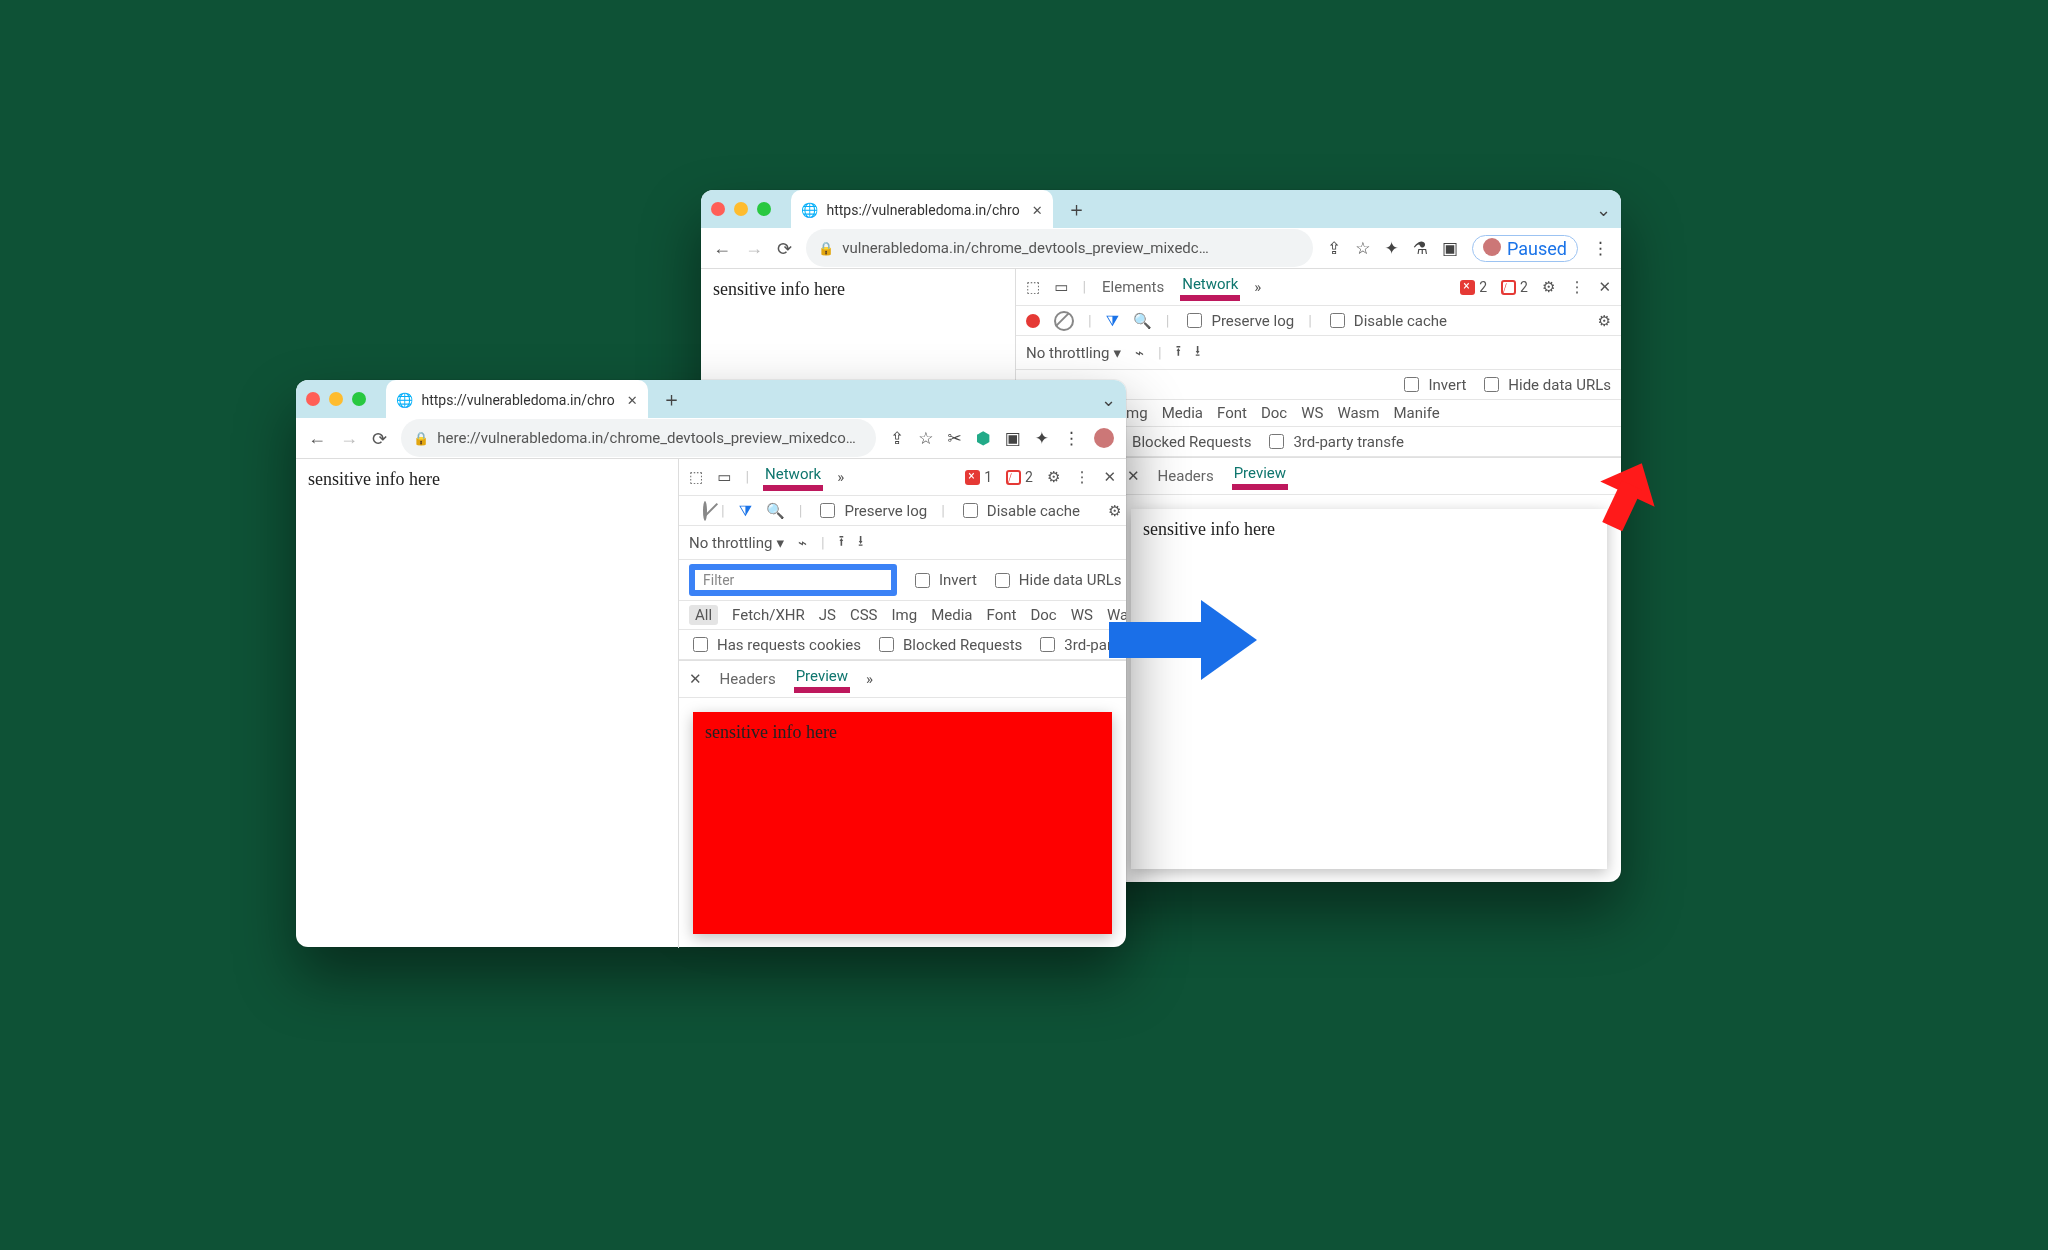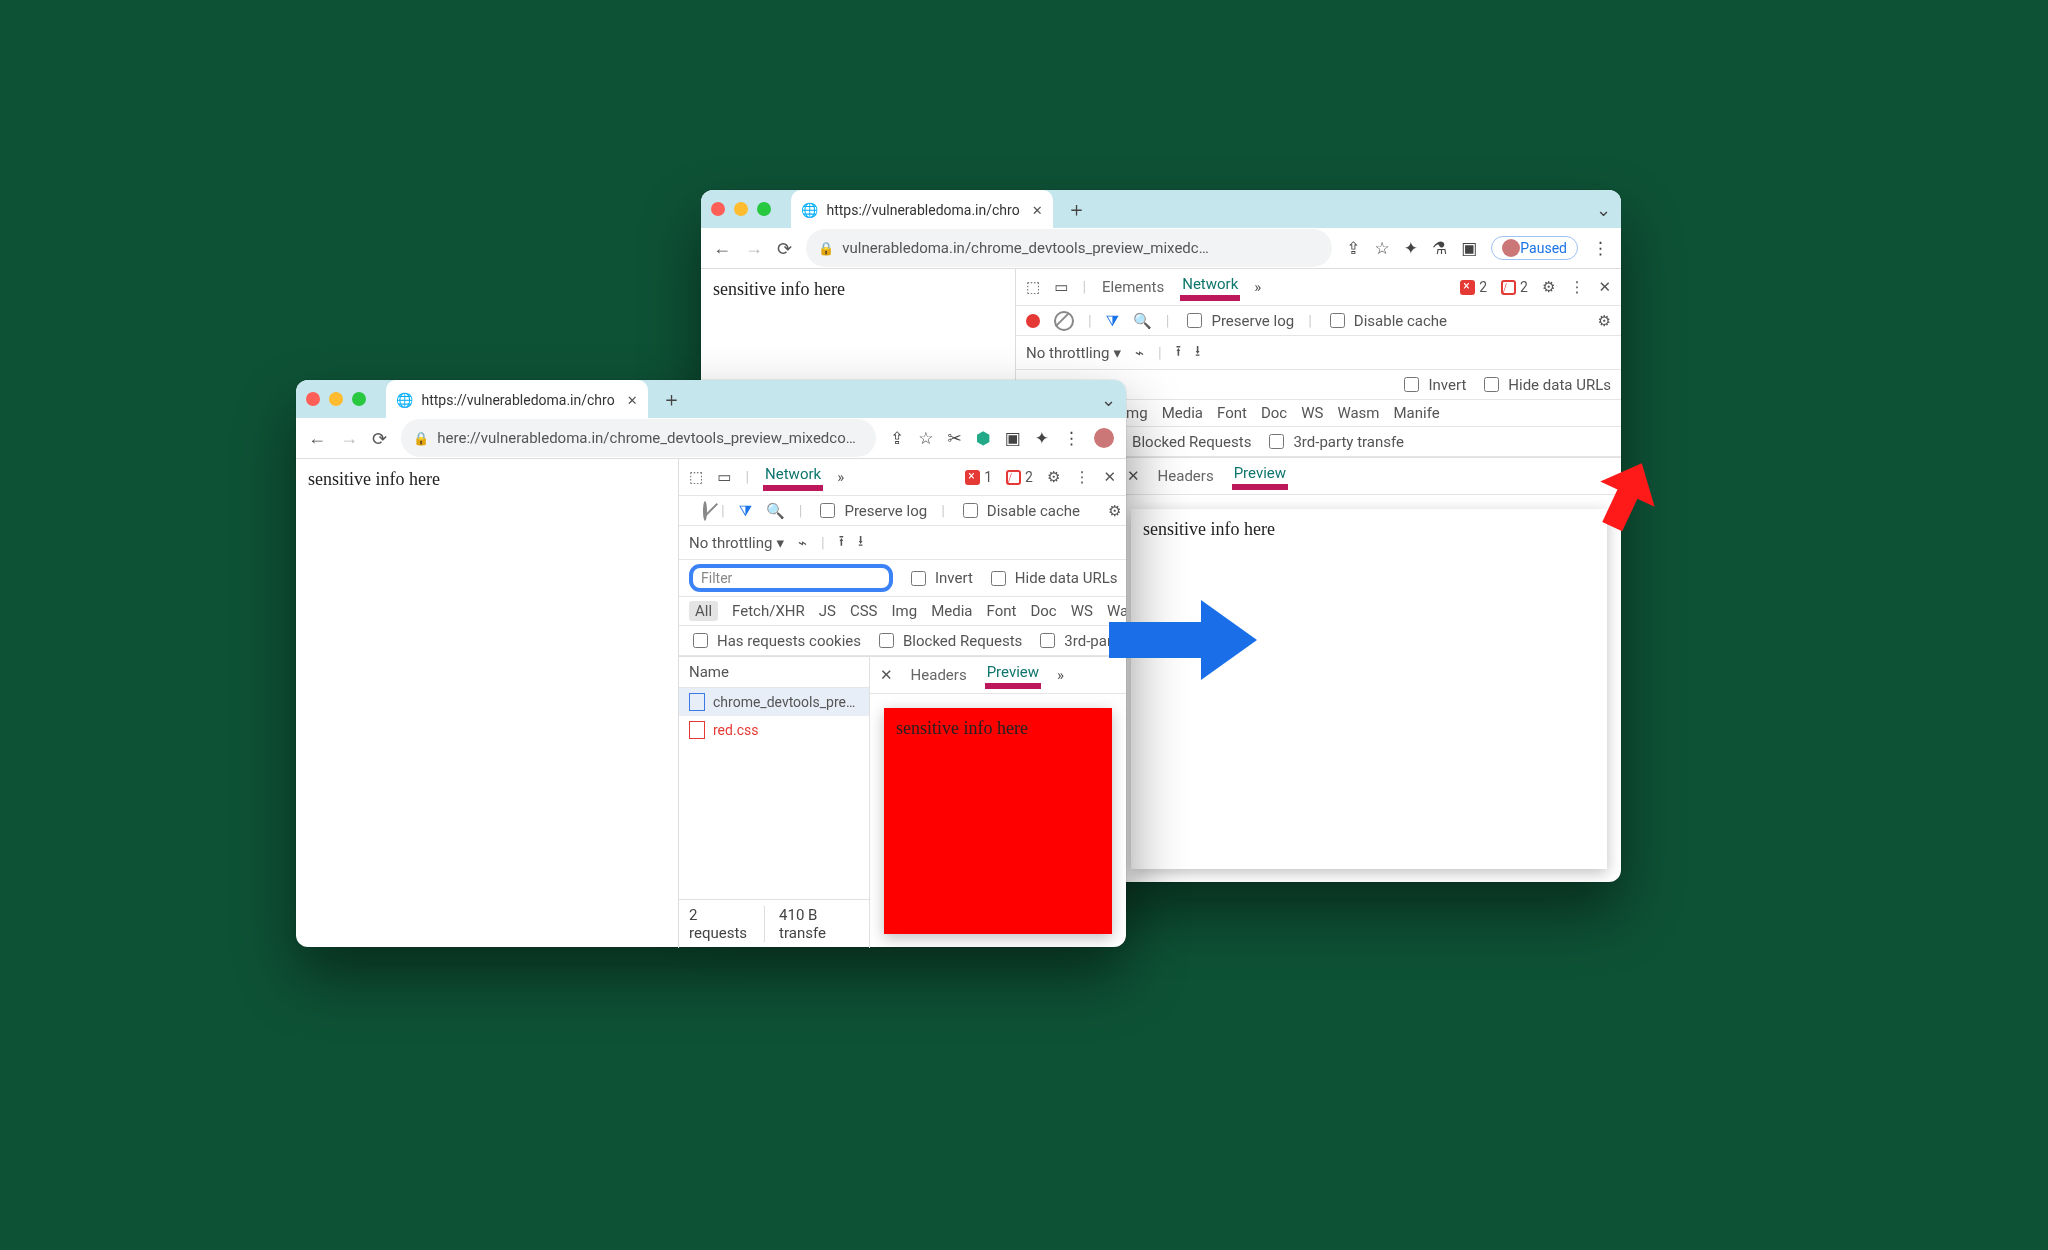--- a/index.html
+++ b/index.html
@@ -15,21 +15,21 @@
 .tab .globe{font-size:14px;color:#666}
 .tab .x{color:#555;font-size:13px;margin-left:4px}
 .plus{font-size:20px;color:#444;margin-left:4px}
 .chev{margin-left:auto;font-size:18px;color:#444}
 .addrbar{height:40px;display:flex;align-items:center;gap:14px;padding:0 12px;border-bottom:1px solid #ddd;background:#fff}
 .nav-ico{color:#555;font-size:18px}
 .nav-ico.dim{color:#bbb}
 .addr{flex:1;display:flex;align-items:center;gap:8px;background:#f1f3f4;border-radius:20px;padding:4px 12px;height:30px;font-size:15px;color:#555;min-width:0;overflow:hidden;white-space:nowrap}
 .addr .lock{color:#5f6368;font-size:13px}
 .tbico{font-size:17px;color:#444}
-.pill{display:inline-flex;align-items:center;border:1px solid #9cc3f2;border-radius:16px;padding:2px 10px;font-size:14px;color:#1a73e8}
+.pill{display:inline-flex;gap:6px;border:1px solid #9cc3f2;border-radius:16px;padding:2px 10px;font-size:18px;color:#1a73e8}
 .pill .av{width:18px;height:18px;border-radius:50%;background:#c77}
 .body{display:flex;height:calc(100% - 78px)}
 .page{flex:0 0 auto;padding:10px 12px;font-family:"Times New Roman",serif;font-size:18px}
 .devtools{flex:1;border-left:1px solid #ddd;display:flex;flex-direction:column;min-width:0}
 .dtrow{display:flex;align-items:center;gap:14px;padding:4px 10px;border-bottom:1px solid #e5e5e5;font-size:15px;color:#555;white-space:nowrap}
 .dtrow .sp{flex:1}
 .dtab{color:#666;padding:2px 2px}
 .dtab.active{color:#0f766e;border-bottom:6px solid #be185d}
 .badge{display:inline-flex;align-items:center;gap:4px;font-size:14px}
 .badge .sq{width:15px;height:15px;border-radius:3px;display:inline-block}
@@ -38,21 +38,21 @@
 .badge .sq.redline{background:#fff;border:2px solid #e53935;box-sizing:border-box}
 .badge .sq.redline::after{content:"⧸";color:#e53935;font-size:11px;position:absolute}
 .ico{color:#555}
 .rec{width:14px;height:14px;border-radius:50%;background:#e53935;display:inline-block}
 .nosign{width:16px;height:16px;border:2px solid #888;border-radius:50%;position:relative;display:inline-block}
 .nosign::after{content:"";position:absolute;width:18px;height:2px;background:#888;transform:rotate(-45deg);left:-3px;top:6px}
 .funnel{color:#1a73e8}
 .chk{display:inline-flex;align-items:center;gap:6px}
 .chk input{width:15px;height:15px}
 .sel{display:inline-flex;align-items:flex-end;gap:4px;color:#555}
-.filterbox{flex:0 0 180px;border:4px solid #3b82f6;border-radius:11px;padding:2px 8px;color:#888;font-size:14px;background:#fff}
+.filterbox{flex:0 0 180px;border:6px solid #3b82f6;border-radius:3px;padding:2px 8px;color:#888;font-size:14px;background:#fff}
 .types{display:flex;gap:14px;flex-wrap:nowrap;overflow:hidden}
 .types span{font-size:15px}
 .types .on{background:#e4e4e4;padding:1px 6px;border-radius:3px}
 .split{display:flex;flex:1;min-height:0;border-top:1px solid #e0e0e0}
 .reqlist{width:190px;border-right:1px solid #e0e0e0;display:flex;flex-direction:column}
 .reqhdr{padding:6px 10px;font-size:15px;color:#555;border-bottom:1px solid #e5e5e5}
 .reqitem{display:flex;align-items:center;gap:8px;padding:5px 10px;font-size:14px}
 .reqitem.sel{background:#e8eef7}
 .reqitem .docico{width:14px;height:16px;border:1px solid #3b78e7;display:inline-block;position:relative}
 .reqitem .cssico{width:14px;height:16px;border:1px solid #e53935;display:inline-block;position:relative}
@@ -337,36 +337,20 @@
         <label class="chk">
               <input type="checkbox" style="">
               <span>Blocked Requests</span>
             </label>
         <label class="chk">
               <input type="checkbox" style="">
               <span>3rd-party requ</span>
             </label>
       </div>
       <div class="split">
-        <div class="reqlist">
-          <div class="reqhdr">Name</div>
-          <div class="reqitem sel">
-                <span class="docico"></span>
-                <span>chrome_devtools_pre…</span>
-              </div>
-          <div class="reqitem red">
-                <span class="cssico"></span>
-                <span>red.css</span>
-              </div>
-          <div style="flex:1"></div>
-          <div class="status">
-                <span class="cell">2 requests</span>
-                <span>410 B transfe</span>
-              </div>
-        </div>
         <div class="detail">
           <div class="detailtabs">
             <span class="ico">✕</span>
             <span class="dtab">Headers</span>
             <span class="dtab active">Preview</span>
             <span class="ico">»</span>
           </div>
           <div class="preview">
             <div class="previewCard prevRed"><span>sensitive info here</span></div>
           </div>

